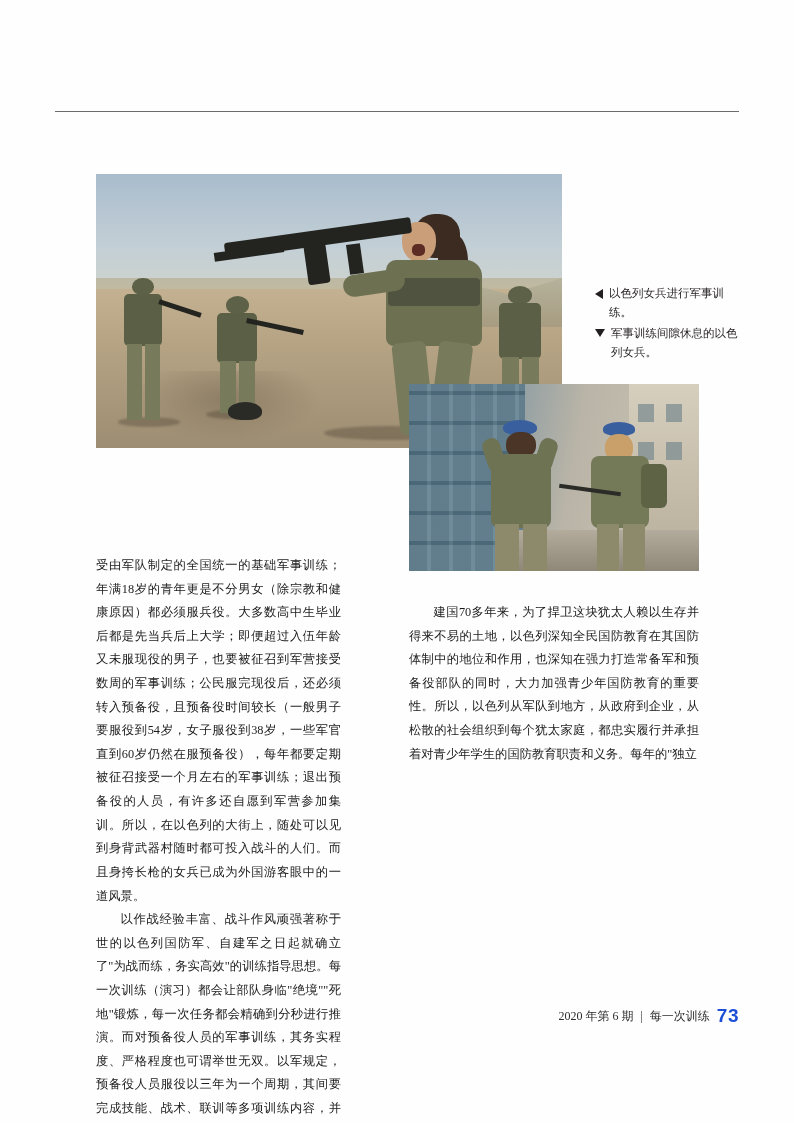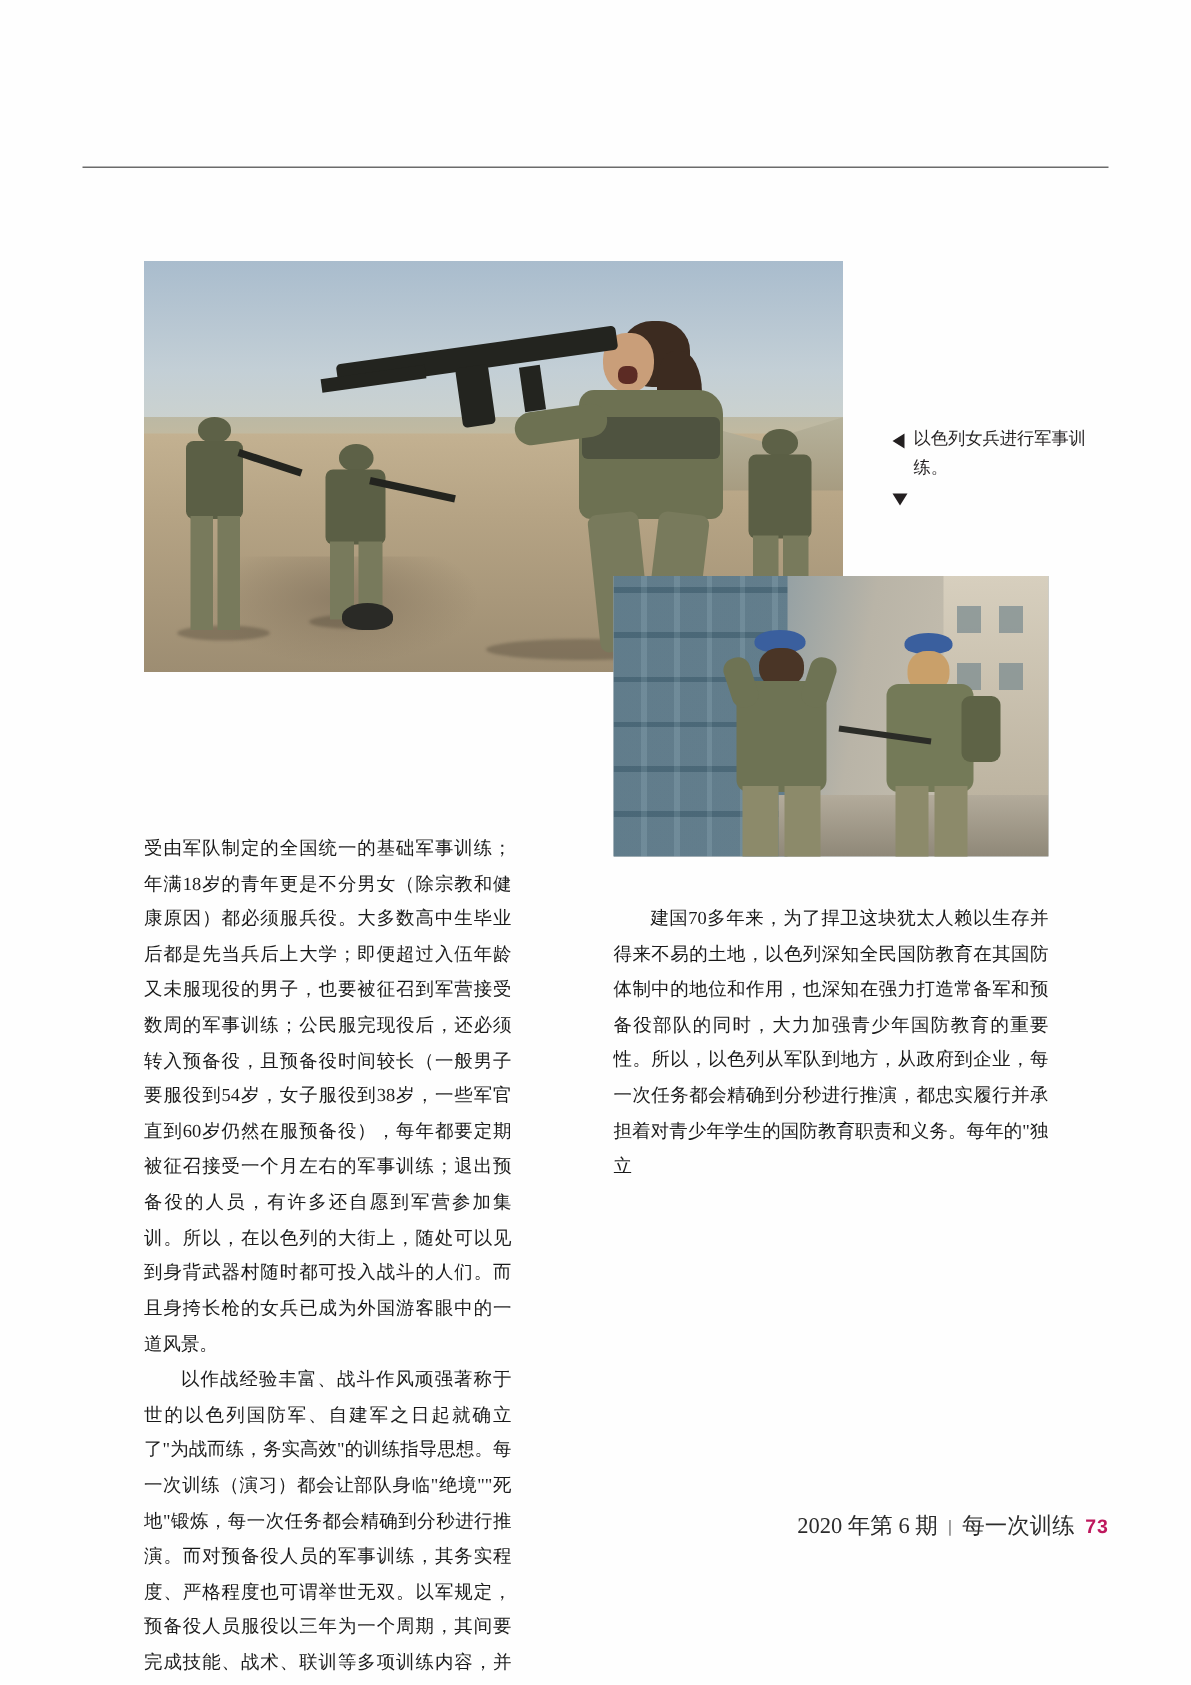--- a/index.html
+++ b/index.html
@@ -106,32 +106,32 @@
   
   .footer {
     position: absolute;
     right: 55px; bottom: 96px;
     display: flex;
     align-items: center;
     gap: 7px;
     font-family: "Liberation Serif", serif;
   }
   .footer-text {
-    font-size: 15px;
+    font-size: 12px;
     color: #2b2b2b;
   }
   .footer-sep {
     font-size: 11.5px;
     color: #2b2b2b;
   }
   .page-num {
     font-family: "Liberation Sans", sans-serif;
-    font-size: 13px;
+    font-size: 19px;
     font-weight: bold;
-    color: #be185d;
+    color: #1d4ed8;
     letter-spacing: 0.5px;
   }
 
   
   
   .m-sky {
     position: absolute; left: 0; top: 0; width: 100%; height: 44%;
     background: linear-gradient(#a9bccd 0%, #c3cfd6 60%, #cfd3cc 100%);
   }
   .m-ground {
@@ -244,20 +244,21 @@
     <div class="fig" style="left:132px; top:228px; width:34px; height:18px; background:#2a2a26; border-radius:50% 50% 40% 40%;"></div>
   </div>
 
   <div class="photo-caption-block">
     <div class="cap-row">
       <span class="tri-left"></span>
       <span class="cap-text">以色列女兵进行军事训练。</span>
     </div>
     <div class="cap-row" style="margin-top:2px;">
       <span class="tri-down"></span>
+      <span class="cap-text">军事训练间隙休息的以色列女兵。</span>
     </div>
   </div>
 
   <div class="photo-second">
     <div class="s-wall"></div>
     <div class="s-glass"></div>
     <div class="s-glass2"></div>
     <div class="s-bldg">
       <div class="s-bldg-win" style="left:12%; top:14%; width:24%; height:12%;"></div>
       <div class="s-bldg-win" style="left:52%; top:14%; width:24%; height:12%;"></div>
@@ -282,21 +283,21 @@
     <div class="fig" style="left:214px; top:140px; width:22px; height:48px; background:#8c8a6a;"></div>
     <div class="fig" style="left:150px; top:104px; width:62px; height:4px; background:#2b2c27; transform:rotate(8deg);"></div>
   </div>
 
   <div class="col col-left">
     <p class="noindent">受由军队制定的全国统一的基础军事训练；年满18岁的青年更是不分男女（除宗教和健康原因）都必须服兵役。大多数高中生毕业后都是先当兵后上大学；即便超过入伍年龄又未服现役的男子，也要被征召到军营接受数周的军事训练；公民服完现役后，还必须转入预备役，且预备役时间较长（一般男子要服役到54岁，女子服役到38岁，一些军官直到60岁仍然在服预备役），每年都要定期被征召接受一个月左右的军事训练；退出预备役的人员，有许多还自愿到军营参加集训。所以，在以色列的大街上，随处可以见到身背武器村随时都可投入战斗的人们。而且身挎长枪的女兵已成为外国游客眼中的一道风景。</p>
     <p>以作战经验丰富、战斗作风顽强著称于世的以色列国防军、自建军之日起就确立了"为战而练，务实高效"的训练指导思想。每一次训练（演习）都会让部队身临"绝境""死地"锻炼，每一次任务都会精确到分秒进行推演。而对预备役人员的军事训练，其务实程度、严格程度也可谓举世无双。以军规定，预备役人员服役以三年为一个周期，其间要完成技能、战术、联训等多项训练内容，并强制性要求必须执行一次作战或执勤任务。以军除了在全国设有多处专供预备役人员训练的近似实战的模拟训练中心外，还以军区为单位每年</p>
   </div>
 
   <div class="col col-right">
-    <p>建国70多年来，为了捍卫这块犹太人赖以生存并得来不易的土地，以色列深知全民国防教育在其国防体制中的地位和作用，也深知在强力打造常备军和预备役部队的同时，大力加强青少年国防教育的重要性。所以，以色列从军队到地方，从政府到企业，每一次任务都会精确到分秒进行推演，都忠实履行并承担着对青少年学生的国防教育职责和义务。每年的"独立</p>
+    <p>建国70多年来，为了捍卫这块犹太人赖以生存并得来不易的土地，以色列深知全民国防教育在其国防体制中的地位和作用，也深知在强力打造常备军和预备役部队的同时，大力加强青少年国防教育的重要性。所以，以色列从军队到地方，从政府到企业，从松散的社会组织到每个犹太家庭，都忠实履行并承担着对青少年学生的国防教育职责和义务。每年的"独立</p>
   </div>
 
   <div class="footer">
     <span class="footer-text">2020 年第 6 期</span>
     <span class="footer-sep">|</span>
     <span class="footer-text">每一次训练</span>
     <span class="page-num">73</span>
   </div>
 
 </div>

